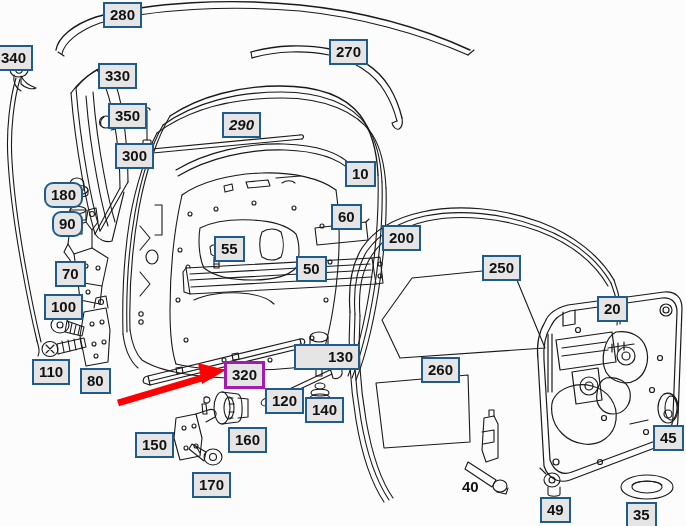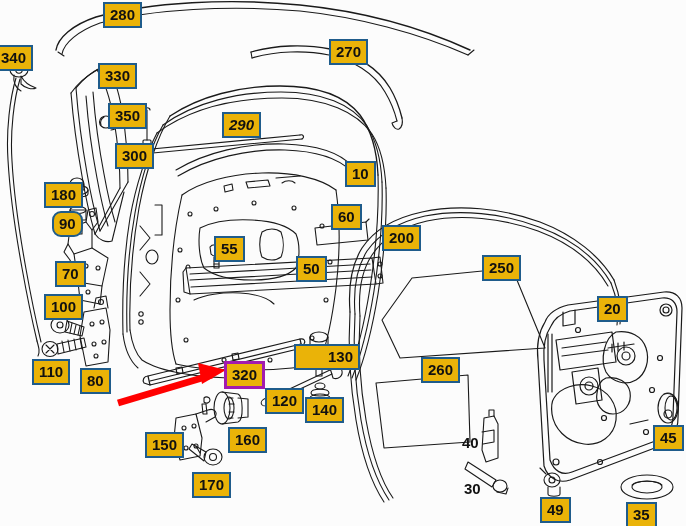--- a/index.html
+++ b/index.html
@@ -8,36 +8,37 @@
   #diagram{
     position:relative;
     width:686px;height:526px;
     background:#fcfcfc;
     overflow:hidden;
   }
   #artwork{position:absolute;left:0;top:0;width:686px;height:526px;}
   .callout{
     position:absolute;
     box-sizing:border-box;
-    background:#eab308;
+    background:#e5e5e5;
     border:2px solid #1f5c8b;
     color:#111111;
     font-family:"Liberation Sans", sans-serif;
     font-size:15px;
     font-weight:700;
     line-height:1;
     padding:3px 5px 4px 5px;
     letter-spacing:0px;
     white-space:nowrap;
     z-index:20;
   }
   .callout.plain{
     border:none;
     background:transparent;
     padding:3px 2px;
+    margin-top:44px;
   }
   .callout.highlight{
     border:3px solid #a21caf;
     z-index:31;
   }
   #arrow-layer{position:absolute;left:0;top:0;width:686px;height:526px;z-index:30;pointer-events:none;}
 </style>
 </head>
 <body>
 
@@ -375,38 +376,38 @@
 
   <div id="callout-container">
       <div class="callout" style="left: -6px; top: 45px;">340</div>
       <div class="callout" style="left: 103px; top: 2px;">280</div>
       <div class="callout" style="left: 98px; top: 63px;">330</div>
       <div class="callout" style="left: 108px; top: 103px; text-align: center;">350</div>
       <div class="callout" style="left: 115px; top: 143px;">300</div>
       <div class="callout" style="left: 329px; top: 39px;">270</div>
       <div class="callout" style="left: 222px; top: 112px; font-style: italic;">290</div>
       <div class="callout" style="left: 345px; top: 161px;">10</div>
-      <div class="callout" style="left: 44px; top: 182px;">180</div>
+      <div class="callout" style="left: 44px; top: 182px; border-radius: 9px;">180</div>
       <div class="callout" style="left: 52px; top: 211px; border-radius: 9px;">90</div>
       <div class="callout" style="left: 55px; top: 261px;">70</div>
       <div class="callout" style="left: 44px; top: 294px;">100</div>
       <div class="callout" style="left: 32px; top: 359px;">110</div>
       <div class="callout" style="left: 80px; top: 368px;">80</div>
       <div class="callout" style="left: 214px; top: 236px;">55</div>
       <div class="callout" style="left: 296px; top: 256px;">50</div>
       <div class="callout" style="left: 331px; top: 204px;">60</div>
       <div class="callout" style="left: 382px; top: 225px;">200</div>
       <div class="callout" style="left: 482px; top: 255px;">250</div>
       <div class="callout" style="left: 597px; top: 296px;">20</div>
       <div class="callout" style="left: 421px; top: 357px;">260</div>
       <div class="callout" style="left: 294px; top: 344px; padding-left: 32px;">130</div>
       <div class="callout highlight" style="left: 224px; top: 361px;">320</div>
       <div class="callout" style="left: 265px; top: 388px;">120</div>
       <div class="callout" style="left: 305px; top: 397px;">140</div>
-      <div class="callout" style="left: 145px; top: 432px;">150</div>
+      <div class="callout" style="left: 135px; top: 432px;">150</div>
       <div class="callout" style="left: 228px; top: 427px;">160</div>
       <div class="callout" style="left: 192px; top: 472px;">170</div>
       <div class="callout plain" style="left: 460px; top: 432px;">40</div>
       <div class="callout plain" style="left: 462px; top: 478px;">30</div>
       <div class="callout" style="left: 540px; top: 497px;">49</div>
       <div class="callout" style="left: 626px; top: 502px;">35</div>
       <div class="callout" style="left: 653px; top: 425px;">45</div>
     </div>
 
 </div>

